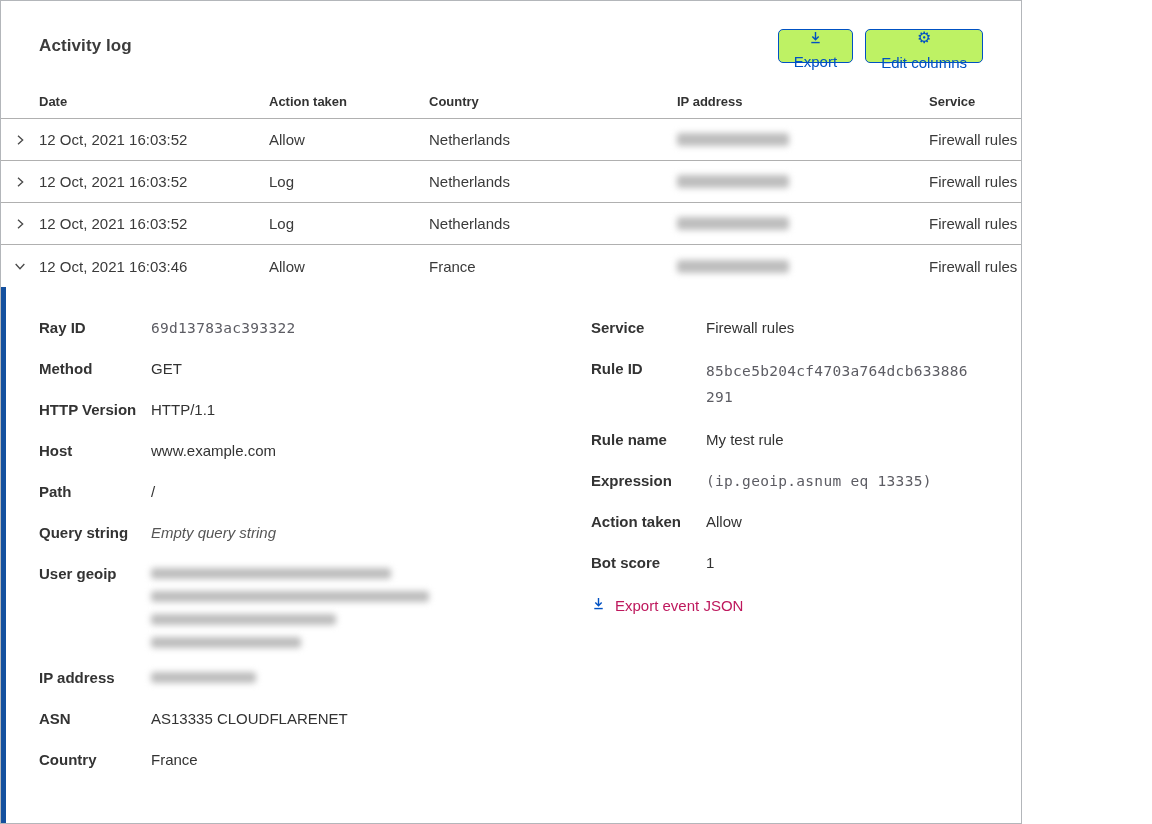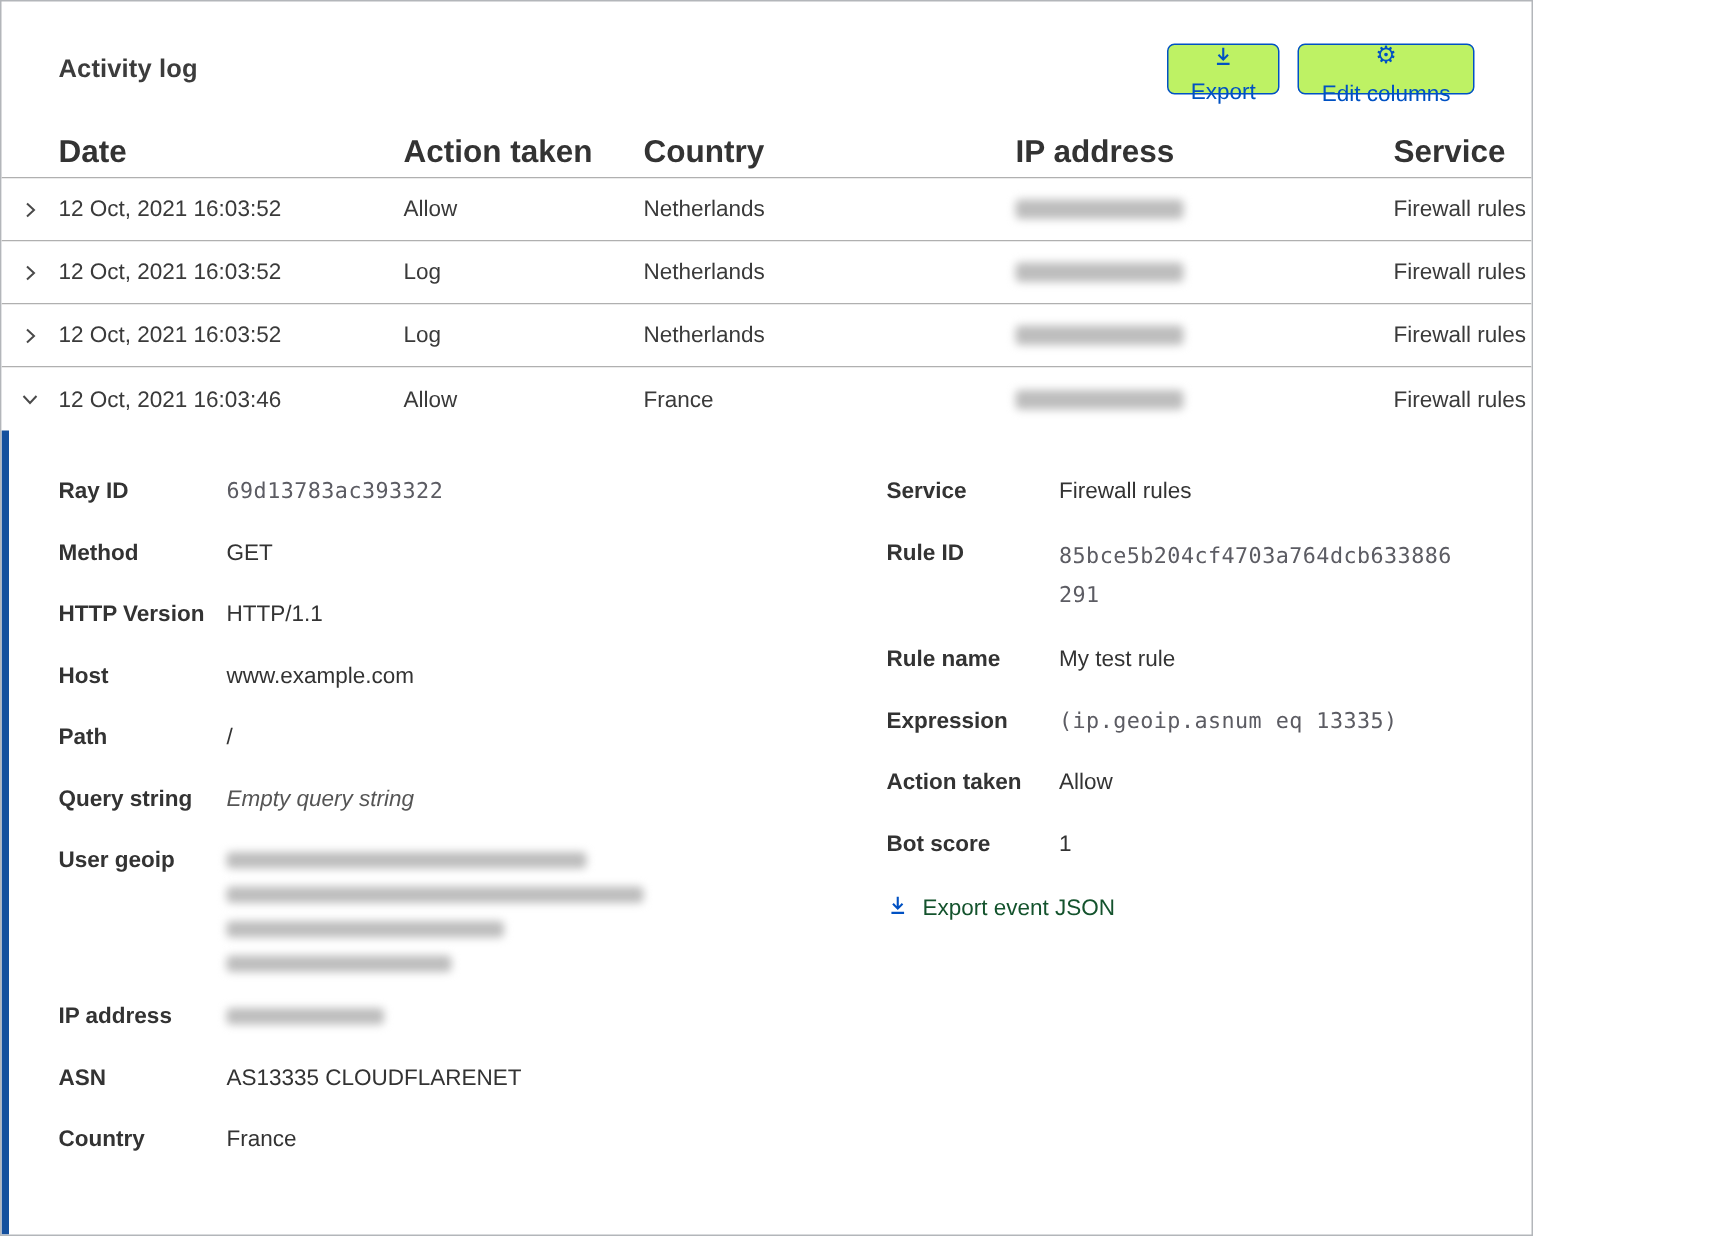--- a/index.html
+++ b/index.html
@@ -53,21 +53,21 @@
   
   .grid-row {
     display: grid;
     grid-template-columns: 38px 230px 160px 248px 252px 1fr;
     align-items: center;
   }
   .thead {
     height: 34px;
     font-weight: 600;
     color: #333;
-    font-size: 21px;
+    font-size: 13px;
     border-bottom: 1px solid #b0b0b0;
   }
   .trow {
     height: 42px;
     font-size: 15px;
     color: #3a3a3a;
     border-bottom: 1px solid #b0b0b0;
     background: #fff;
   }
   .trow.expanded { border-bottom: none; }
@@ -126,21 +126,21 @@
   .w240 { width: 240px; }
   .w278 { width: 278px; }
   .w185 { width: 185px; }
   .w150 { width: 150px; }
   .w105 { width: 105px; }
   .field.gap-before { margin-top: 1px; }
   .export-link {
     display: inline-flex;
     align-items: center;
     gap: 9px;
-    color: #14532d;
+    color: #be185d;
     font-size: 15px;
     text-decoration: none;
     margin-top: 3px;
     cursor: pointer;
   }
 </style>
 </head>
 <body>
 
 <div class="frame">

